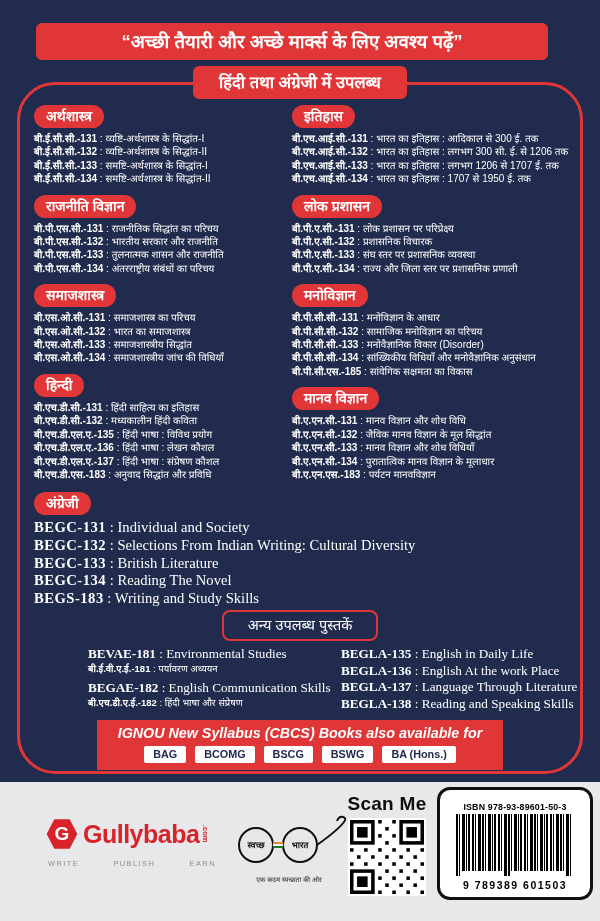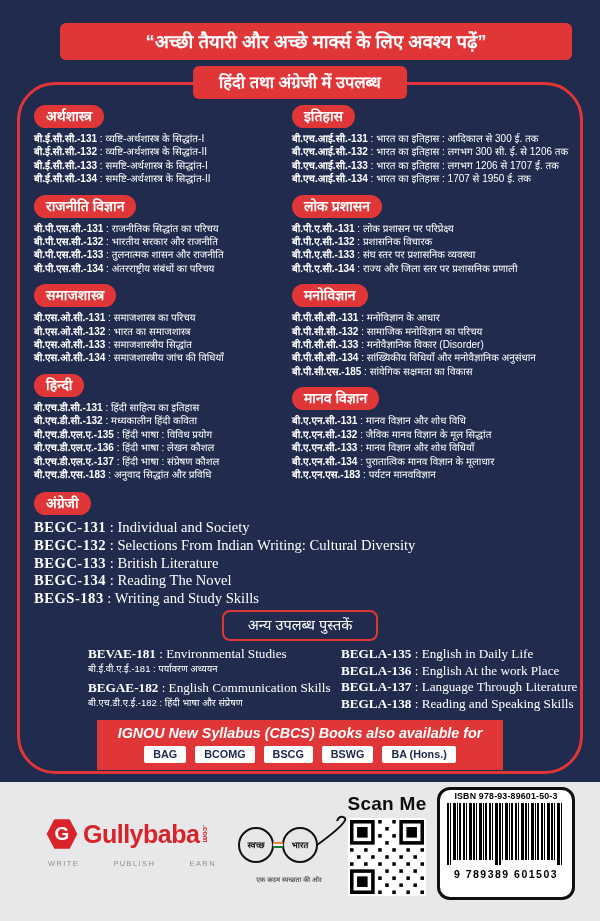--- a/index.html
+++ b/index.html
@@ -1,19 +1,19 @@
 <!DOCTYPE html>
 <html><head>
 <meta charset="utf-8">
 <style>
   html,body{margin:0;padding:0;}
   body{font-family:"Liberation Sans",sans-serif;}
   .page{position:relative;width:600px;height:921px;background:#202B4D;overflow:hidden;}
 
-  .banner-top{position:absolute;left:60px;top:23px;width:512px;height:37px;background:#E13638;
+  .banner-top{position:absolute;left:36px;top:23px;width:512px;height:37px;background:#E13638;
     border-radius:6px;color:#fff;font-weight:bold;font-size:18.5px;line-height:37px;text-align:center;}
   .avail{position:absolute;top:66px;left:50%;transform:translateX(-50%);background:#E13638;border-radius:6px;
     color:#fff;font-weight:bold;font-size:16.5px;padding:4px 26px 6px;z-index:3;white-space:nowrap;}
 
   .main-box{position:absolute;left:17px;top:82px;width:566px;height:692px;border:3px solid #E13638;
     border-radius:38px;box-sizing:border-box;padding-top:20px;overflow:hidden;}
 
   .columns{display:flex;padding:0 4px 0 14px;}
   .col-left{width:258px;flex:none;}
   .col-right{flex:1;min-width:0;}
@@ -27,21 +27,21 @@
   .english-rows .row .code{letter-spacing:.5px;}
 
   .other{margin-top:3px;text-align:center;}
   .other-heading{display:inline-block;border:2.5px solid #E13638;border-radius:8px;color:#fff;background:#202B4D;
     font-weight:normal;font-size:14.5px;padding:2px 24px 5px;}
   .other-cols{display:flex;text-align:left;padding:5px 8px 0 68px;gap:16px;}
   .other-col{min-width:0;}
   .book-row.en{font-family:"Liberation Serif",serif;font-size:13.2px;line-height:16.4px;color:#fff;white-space:nowrap;}
   .book-row.en .code{font-weight:bold;}
   .book-row.hi{font-size:9.5px;line-height:12.5px;color:#fff;margin-bottom:5px;white-space:nowrap;}
-  .book-row.hi .code{font-weight:normal;}
+  .book-row.hi .code{font-weight:bold;}
 
   .ignou{width:394px;margin:6px auto 0;background:#E13638;padding:4px 6px 7px;text-align:center;}
   .ignou-text{color:#fff;font-weight:bold;font-size:14.3px;line-height:18px;font-style:italic;}
   .programs{display:flex;justify-content:center;gap:9px;margin-top:4px;}
   .badge{background:#fff;color:#202B4D;font-weight:bold;font-size:10.8px;padding:2px 9px 3px;border-radius:2px;white-space:nowrap;}
 
   .footer{position:absolute;left:0;bottom:0;width:600px;height:139px;background:#E8E8EA;}
 
   .gully{position:absolute;left:46px;top:36px;width:172px;}
   .gully-row{display:flex;align-items:center;}
@@ -51,22 +51,22 @@
   .gcom{writing-mode:vertical-rl;font-size:7.5px;color:#D8232A;font-weight:bold;margin-left:2px;line-height:8px;}
   .gtag{display:flex;justify-content:space-between;color:#8f8f8f;font-size:7.5px;letter-spacing:1.4px;margin-top:9px;padding:0 2px;}
 
   .swachh{position:absolute;left:224px;top:30px;width:130px;text-align:center;}
   .swachh-cap{font-size:6.8px;color:#222;margin-top:1px;}
 
   .scan{position:absolute;left:341px;top:11px;width:92px;text-align:center;}
   .scan-label{font-size:19px;font-weight:800;color:#0d0d0d;letter-spacing:.3px;}
   .qr-box{margin:3px auto 0;width:78px;height:78px;background:#fff;display:flex;align-items:center;justify-content:center;}
 
-  .isbn{position:absolute;left:437px;top:5px;width:138px;height:113px;background:#fff;border:3px solid #101010;
-    border-radius:13px;box-sizing:border-box;text-align:center;padding-top:1px;}
+  .isbn{position:absolute;left:437px;top:5px;width:156px;height:113px;background:#fff;border:3px solid #101010;
+    border-radius:13px;box-sizing:border-box;text-align:center;padding-top:12px;}
   .isbn-label{font-size:8.8px;font-weight:bold;color:#000;letter-spacing:.2px;}
   .isbn-digits{font-size:10.5px;color:#000;letter-spacing:1.5px;margin-top:-3px;font-weight:bold;}
 </style>
 </head>
 <body>
 
 <div class="page">
 
   <div class="banner-top">“अच्छी तैयारी और अच्छे मार्क्स के लिए अवश्य पढ़ें”</div>
   <div class="avail">हिंदी तथा अंग्रेजी में उपलब्ध</div>

